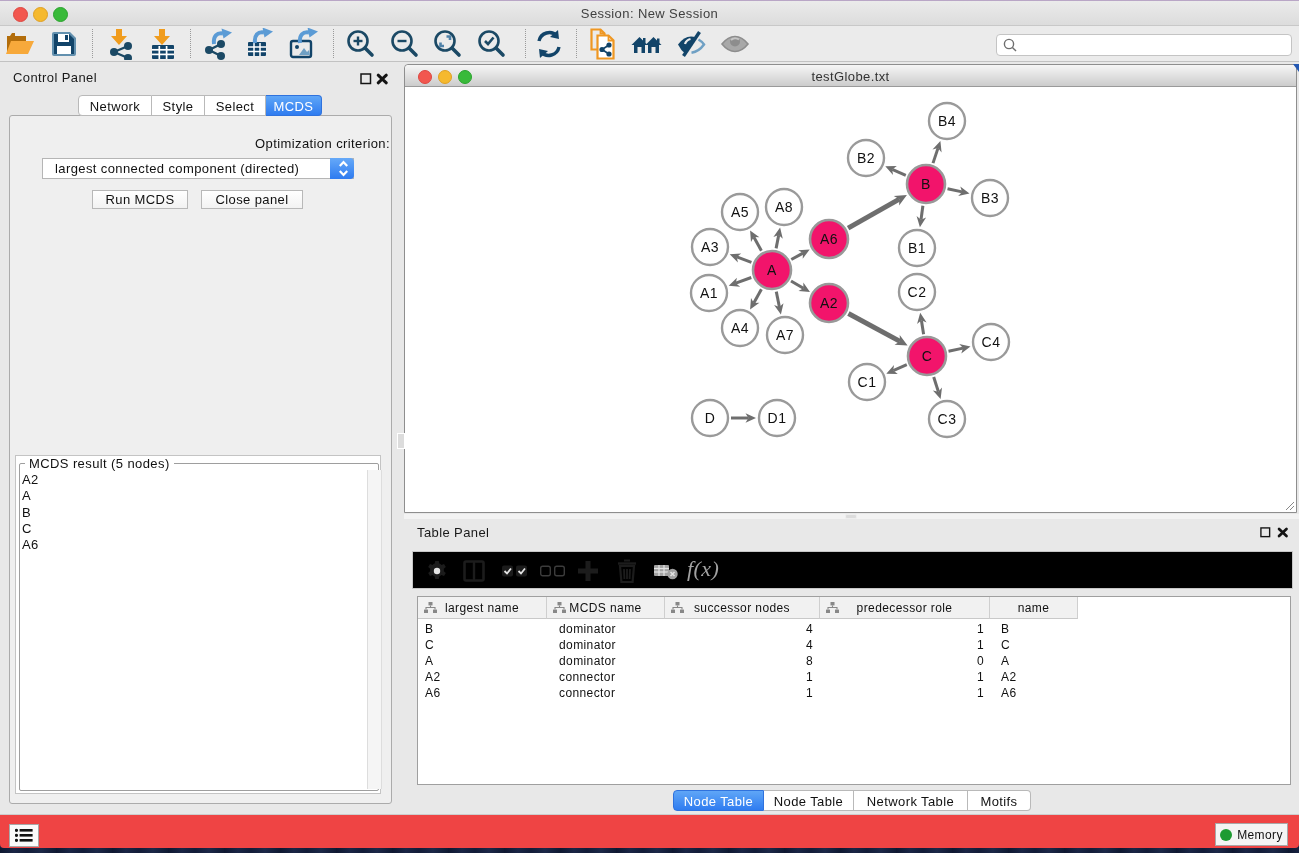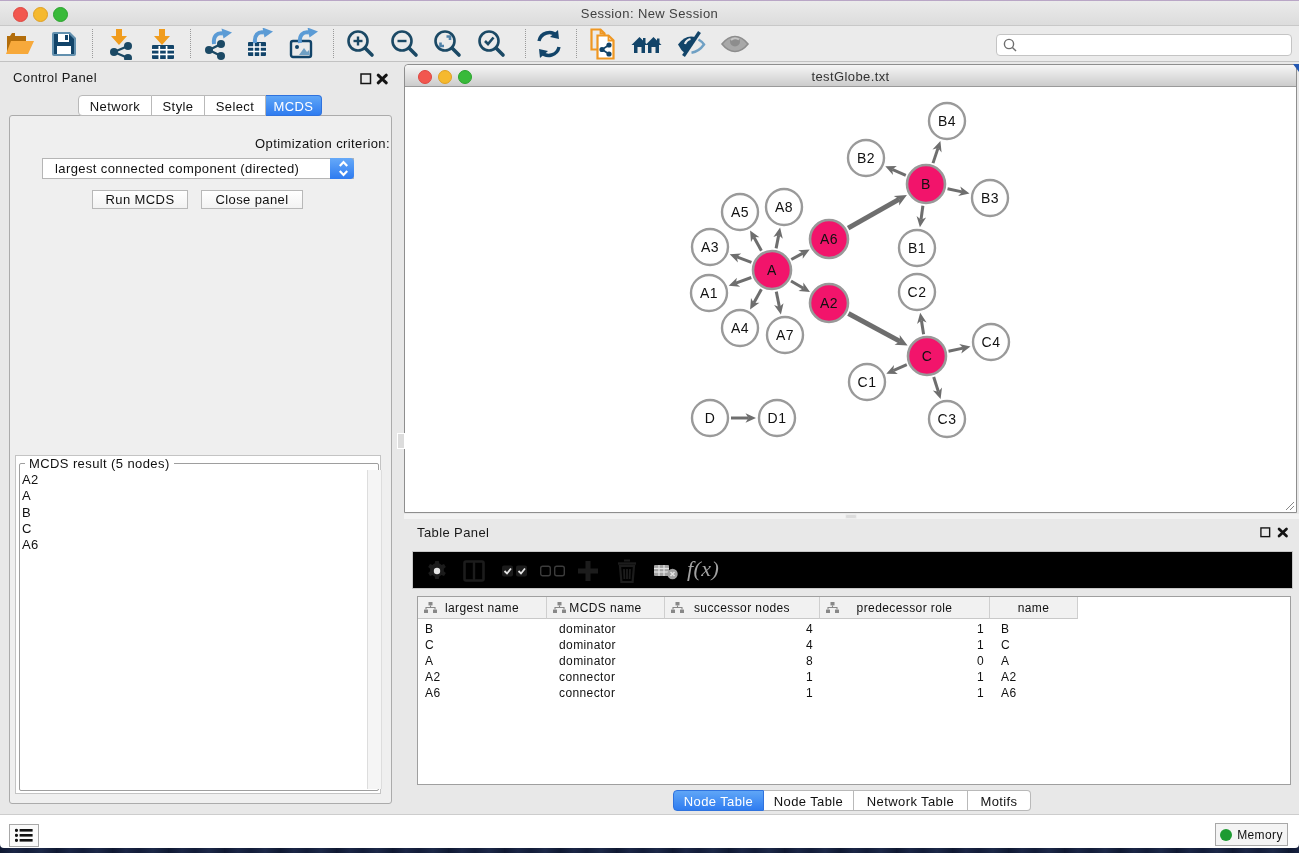--- a/index.html
+++ b/index.html
@@ -60,21 +60,21 @@
 #tp-toolbar{left:412px;top:551px;width:881px;height:38px;background:#000000;
  border:1px solid #c6c6c6;box-sizing:border-box;}
 #tp-table{left:417px;top:596px;width:874px;height:189px;background:#fff;border:1px solid #9f9f9f;box-sizing:border-box;}
 .th{position:absolute;top:0;height:22px;background:#f1f1f1;border-right:1px solid #cfcfcf;border-bottom:1px solid #c9c9c9;box-sizing:border-box;
  font-size:12px;color:#111;text-align:center;line-height:22px;}
 .trow{position:absolute;height:16px;font-size:12px;color:#111;line-height:16px;}
 .trow.num{text-align:right;}
 .thic{position:absolute;top:5px;}
 #tp-tabs{left:673px;top:790px;}
 
-#statusbar{left:0;top:814px;width:1299px;height:34px;background:#ffffff;border-top:1px solid #cdcdcd;}
+#statusbar{left:0;top:814px;width:1299px;height:34px;background:#ef4444;border-top:1px solid #cdcdcd;}
 #listbtn{position:absolute;left:9px;top:9px;width:28px;height:21px;background:#fafafa;border:1px solid #a8a8a8;}
 #membtn{position:absolute;left:1215px;top:8px;width:73px;height:23px;background:#f4f4f4;border:1px solid #a8a8a8;
  font-size:12px;color:#111;line-height:23px;text-align:center;box-sizing:border-box;}
 #wallpaper{left:0;top:848px;width:1299px;height:5px;background:repeating-linear-gradient(90deg,#0e1730 0px,#1a2545 14px,#121c38 27px,#1c2848 41px,#101a33 56px);}
 </style>
 </head>
 <body>
 <div class="abs" id="wallstrip-top"></div>
 <div class="abs" id="titlebar">
   <div class="tl r" style="left:13px;"></div>

